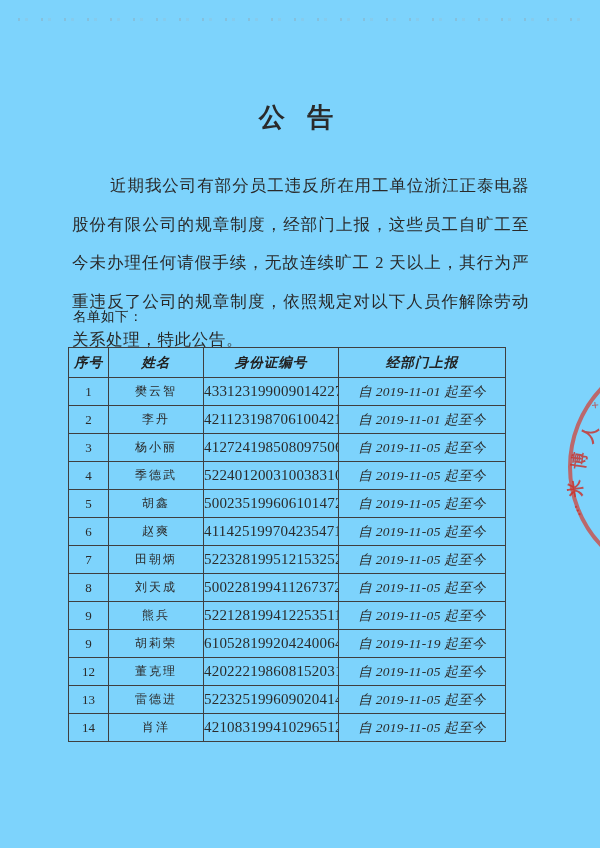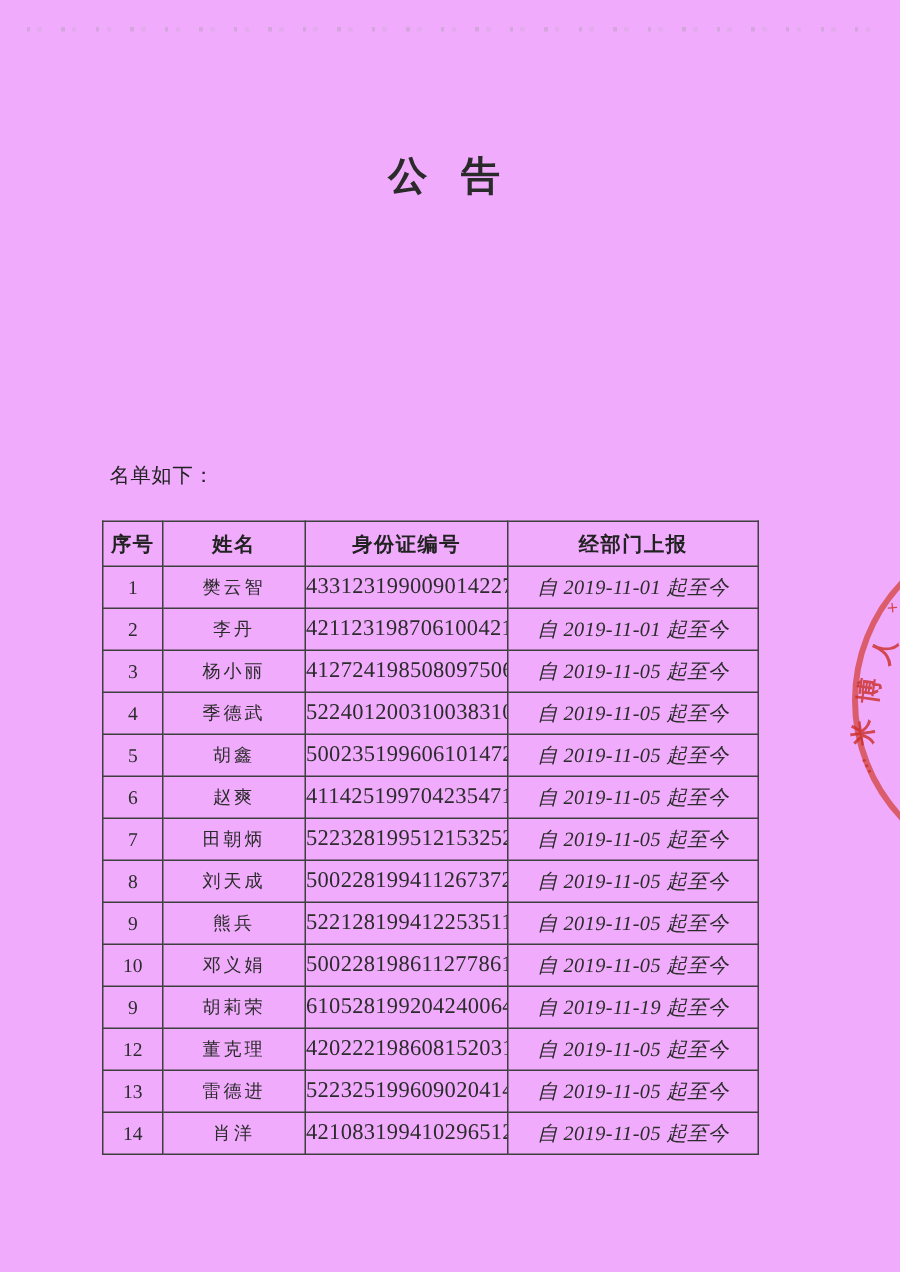--- a/index.html
+++ b/index.html
@@ -2,21 +2,21 @@
 <html><head>
 <meta charset="utf-8">
 <style>
   * { margin: 0; padding: 0; box-sizing: border-box; }
   html, body { background: #ffffff; }
   .page {
     position: relative;
     width: 600px;
     height: 848px;
     margin: 0 auto;
-    background: #f0abfc;
+    background: #7dd3fc;
     overflow: hidden;
     font-family: "Liberation Serif", "DejaVu Serif", serif;
     color: #262626;
   }
   .scan-noise {
     position: absolute;
     top: 18px; left: 18px; right: 8px;
     height: 3px;
     background: repeating-linear-gradient(90deg,
       rgba(150,150,150,0.30) 0 2px, transparent 2px 7px,
@@ -70,20 +70,21 @@
     vertical-align: middle;
     overflow: hidden;
     white-space: nowrap;
   }
   table.roster th {
     height: 30px;
     font-size: 13.5px;
     font-weight: bold;
     letter-spacing: 1px;
     color: #222;
+    font-style: italic;
   }
   table.roster td { height: 28px; color: #2b2b2b; }
   table.roster td.c0 { font-size: 13px; }
   table.roster td.c1 { font-size: 12px; letter-spacing: 2px; }
   table.roster td.c2 { font-size: 15px; letter-spacing: 0.2px; }
   table.roster td.c3 { font-size: 13.5px; letter-spacing: 0.3px; font-style: italic; }
   .stamp { position: absolute; top: 0; left: 0; width: 600px; height: 848px; pointer-events: none; }
   .stamp-ring {
     position: absolute;
     left: 568px; top: 351px;
@@ -105,20 +106,21 @@
 </style>
 </head>
 <body>
 
 <div class="page">
 
   <div class="scan-noise"></div>
 
   <h1 class="title">公  告</h1>
 
+  <p class="body-par">近期我公司有部分员工违反所在用工单位浙江正泰电器股份有限公司的规章制度，经部门上报，这些员工自旷工至今未办理任何请假手续，无故连续旷工 2 天以上，其行为严重违反了公司的规章制度，依照规定对以下人员作解除劳动关系处理，特此公告。</p>
 
   <div class="list-label">名单如下：</div>
 
   <table class="roster">
     <colgroup>
       <col class="w0">
         <col class="w1">
         <col class="w2">
         <col class="w3">
     </colgroup>
@@ -179,26 +181,20 @@
           <td class="c2">500228199411267372</td>
           <td class="c3">自 2019-11-05 起至今</td>
         </tr>
         <tr>
           <td class="c0">9</td>
           <td class="c1">熊兵</td>
           <td class="c2">522128199412253511</td>
           <td class="c3">自 2019-11-05 起至今</td>
         </tr>
         <tr>
-          <td class="c0">10</td>
-          <td class="c1">邓义娟</td>
-          <td class="c2">500228198611277861</td>
-          <td class="c3">自 2019-11-05 起至今</td>
-        </tr>
-        <tr>
           <td class="c0">9</td>
           <td class="c1">胡莉荣</td>
           <td class="c2">610528199204240064</td>
           <td class="c3">自 2019-11-19 起至今</td>
         </tr>
         <tr>
           <td class="c0">12</td>
           <td class="c1">董克理</td>
           <td class="c2">420222198608152031</td>
           <td class="c3">自 2019-11-05 起至今</td>

